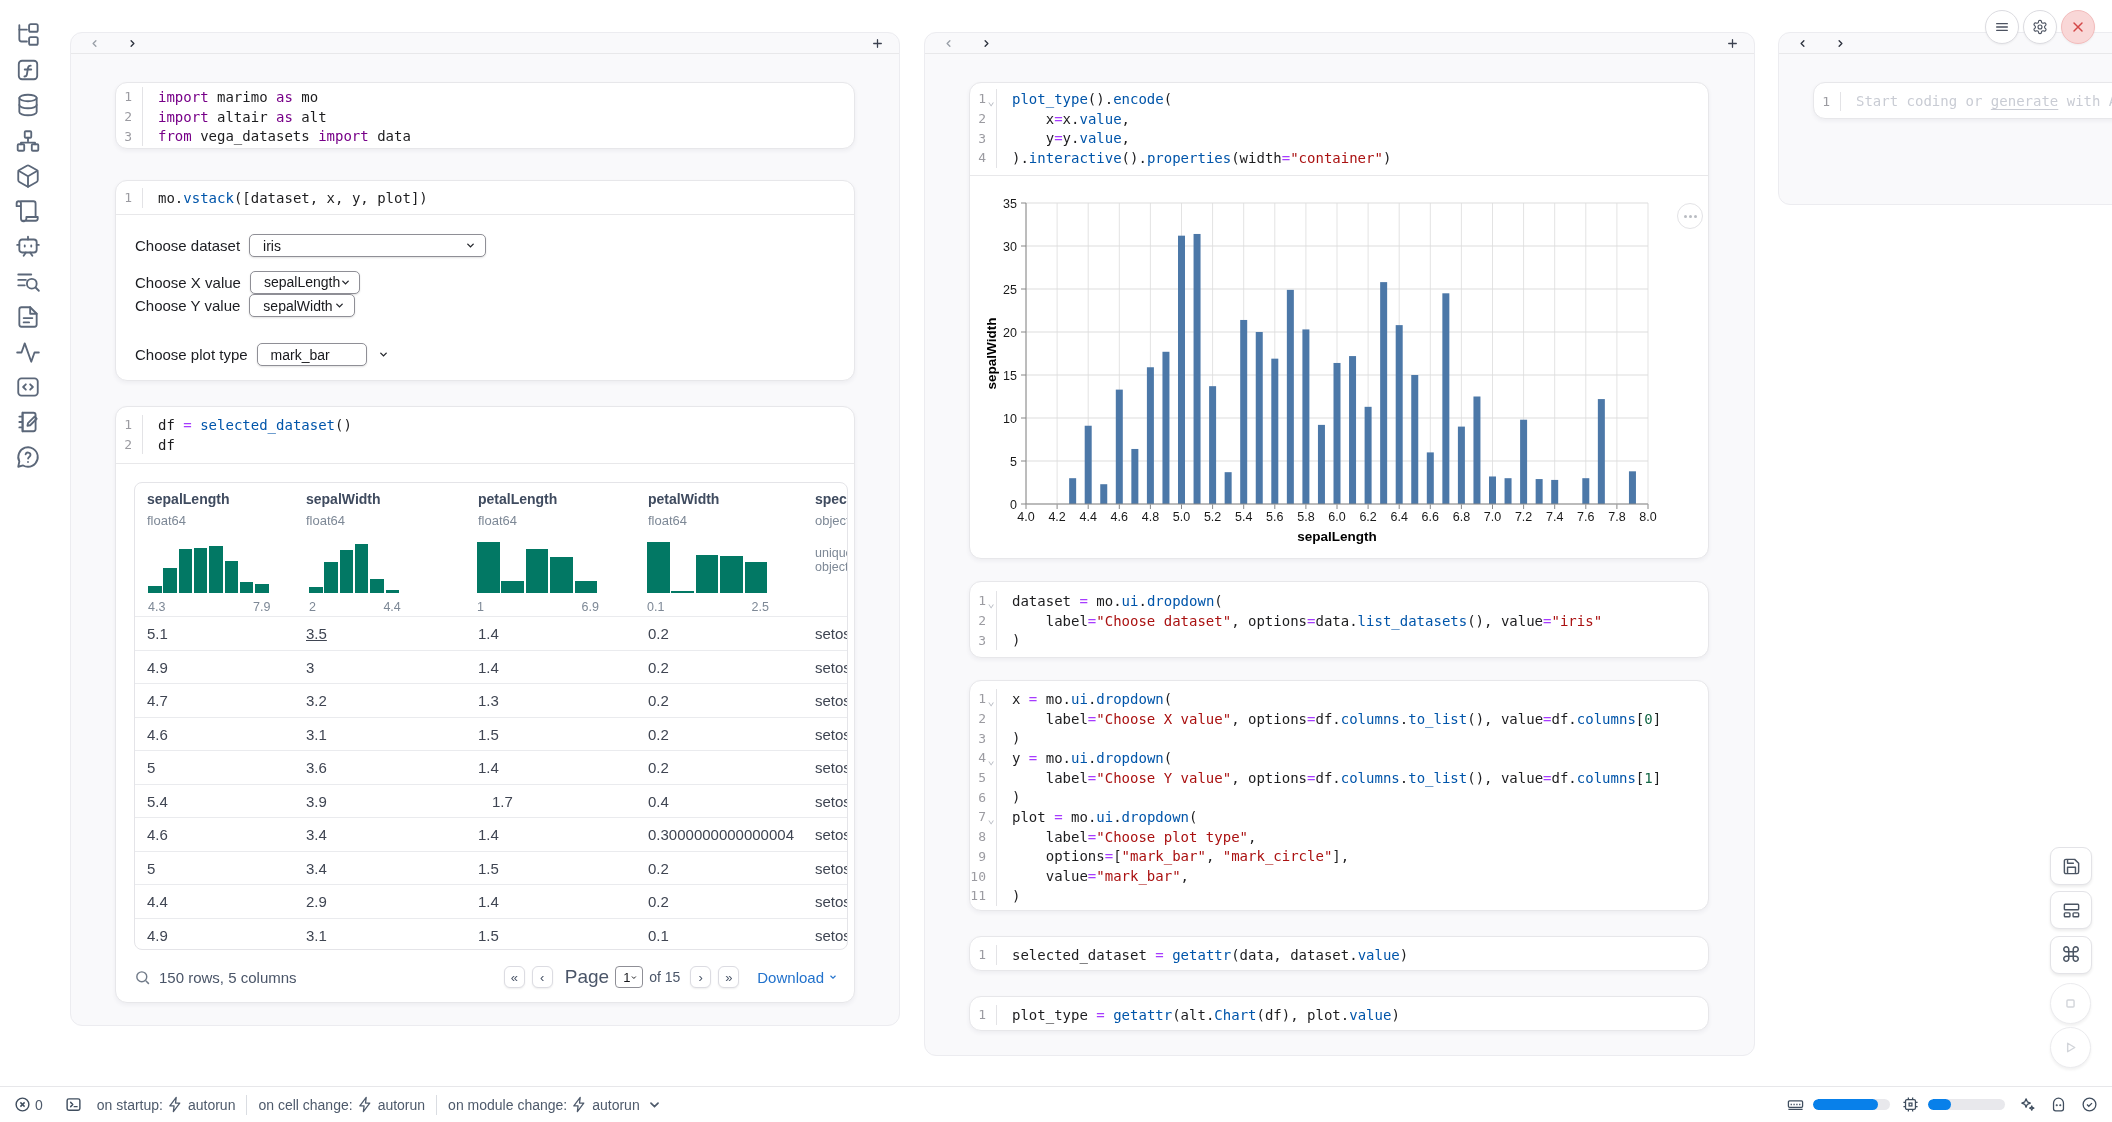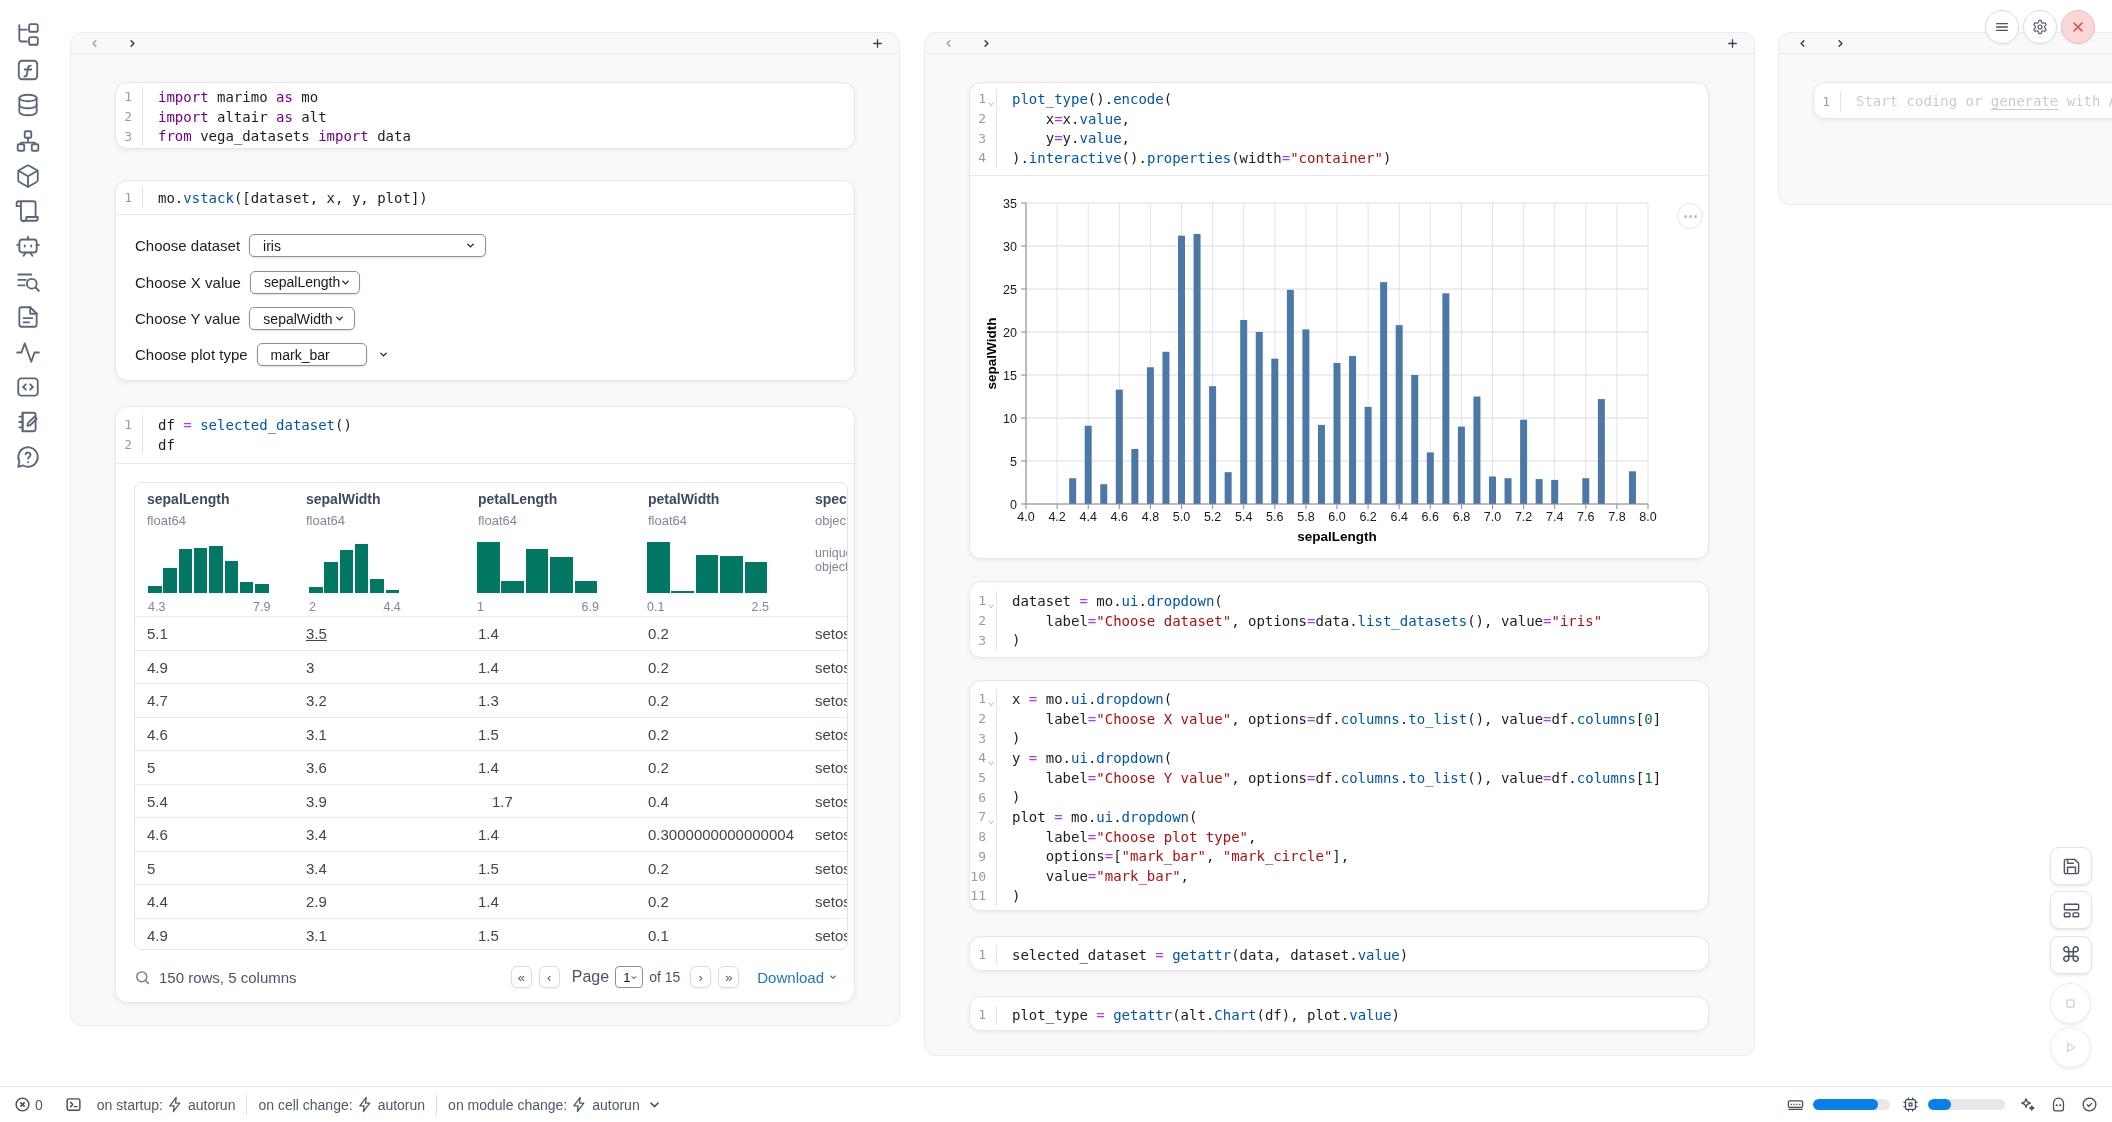--- a/index.html
+++ b/index.html
@@ -179,21 +179,21 @@
         </div>
         <div class="dd-row" style="left: 19px; top: 89.5px;">
           <span>Choose X value</span>
           <span class="select" style="width: 110px;">
             <span>sepalLength</span>
             <svg viewBox="0 0 24 24" fill="none" stroke="currentColor" stroke-width="3" stroke-linecap="round">
               <path d="M6 9l6 6 6-6"></path>
             </svg>
           </span>
         </div>
-        <div class="dd-row" style="left: 19px; top: 126px;">
+        <div class="dd-row" style="left: 19px; top: 113px;">
           <span>Choose Y value</span>
           <span class="select" style="width: 106px;">
             <span>sepalWidth</span>
             <svg viewBox="0 0 24 24" fill="none" stroke="currentColor" stroke-width="3" stroke-linecap="round">
               <path d="M6 9l6 6 6-6"></path>
             </svg>
           </span>
         </div>
         <div class="dd-row" style="left: 19px; top: 162px;">
           <span>Choose plot type</span>
@@ -345,21 +345,21 @@
       <span class="sb-icon" style="color:#707a88;">
           <svg viewBox="0 0 24 24" fill="none" stroke="currentColor" stroke-width="2">
             <circle cx="11" cy="11" r="7"></circle>
             <path d="M21 21l-4.3-4.3"></path>
           </svg>
         </span>
       <span style="margin-left:8px;">150 rows, 5 columns</span>
       <span style="flex:1;"></span>
       <span class="pg-btn">«</span>
       <span class="pg-btn" style="margin-left:7px;">‹</span>
-      <span style="margin-left:12px; font-size:16px;">Page</span>
+      <span style="margin-left:12px; font-size:19px;">Page</span>
       <span class="pg-sel" style="margin-left:6px;">
           <span>1</span>
           <svg viewBox="0 0 24 24" fill="none" stroke="currentColor" stroke-width="3">
             <path d="M6 9l6 6 6-6"></path>
           </svg>
         </span>
       <span style="margin-left:6px; font-size:14px;">of 15</span>
       <span class="pg-btn" style="margin-left:10px;">›</span>
       <span class="pg-btn" style="margin-left:7px;">»</span>
       <span class="dl" style="margin-left:18px;">

